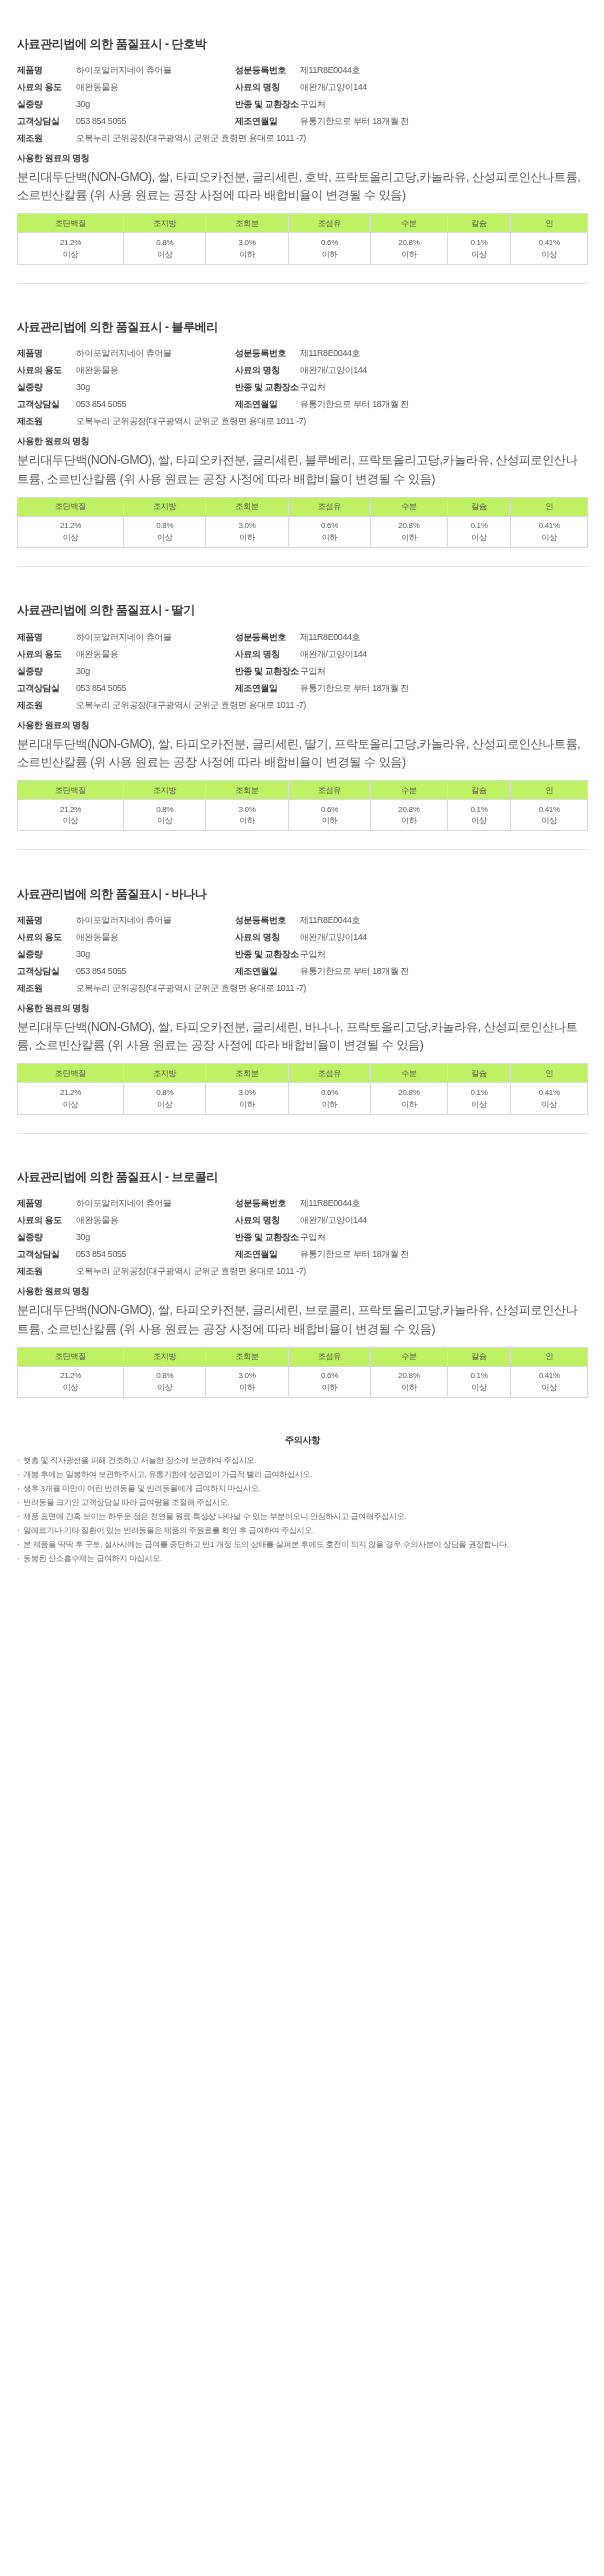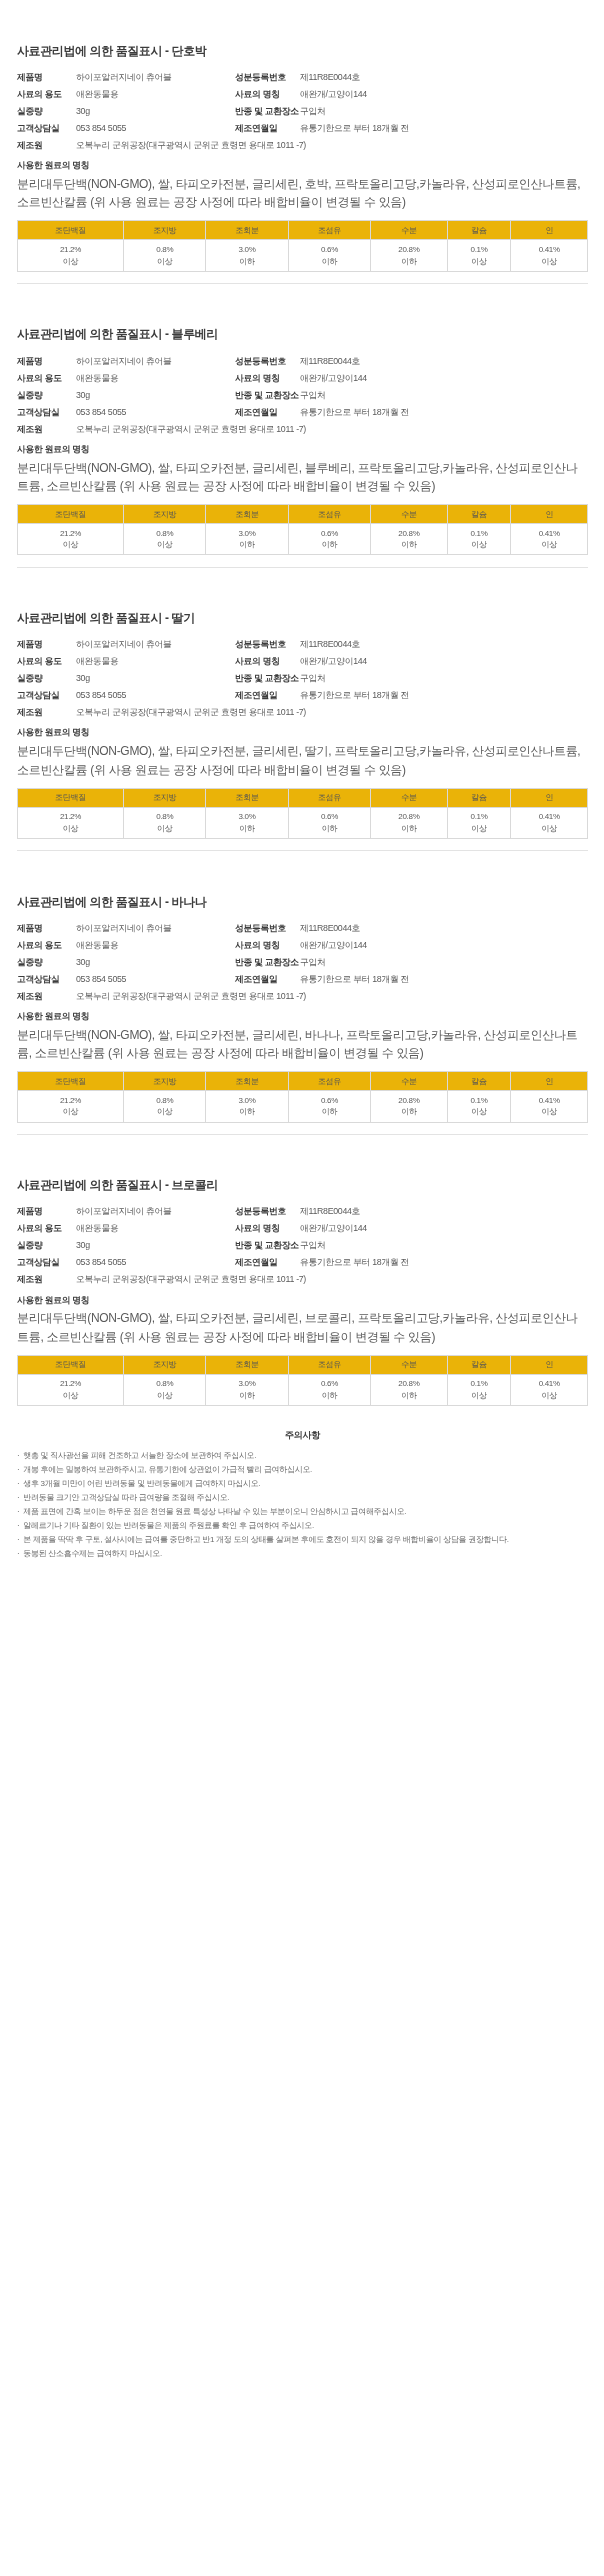--- a/index.html
+++ b/index.html
@@ -11,22 +11,22 @@
   body {
     width: 605px;
     min-height: 2576px;
     color: #4a4a4a;
   }
   .page {
     width: 605px;
     padding: 0;
   }
   .label-block {
-    padding: 30px 17px 0 17px;
-    margin-bottom: 5px;
+    padding: 23px 17px 0 17px;
+    margin-bottom: 18px;
   }
   .label-title {
     font-size: 12px;
     font-weight: bold;
     color: #3c3c3c;
     letter-spacing: -0.4px;
     margin: 12.7px 0 9.8px 0;
   }
   .spec-table {
     width: 100%;
@@ -79,21 +79,21 @@
     letter-spacing: -0.3px;
     margin-bottom: 8.4px;
   }
   .nutri {
     width: 100%;
     border-collapse: collapse;
     margin-top: 4.2px;
     margin-bottom: 2.8px;
   }
   .nutri th {
-    background: #eab308;
+    background: #bef264;
     border: 0.7px solid #d9d9d9;
     font-size: 8px;
     font-weight: normal;
     color: #555;
     padding: 3.5px 1.4px;
     text-align: center;
     letter-spacing: -0.3px;
   }
   .nutri td {
     border: 0.7px solid #d9d9d9;
@@ -458,19 +458,19 @@
 
   <div class="notice">
     <div class="notice-title">주의사항</div>
     <ul class="notice-list" id="notice-list">
         <li>햇총 및 직사광선을 피해 건조하고 서늘한 장소에 보관하여 주십시오.</li>
         <li>개봉 후에는 밀봉하여 보관하주시고, 유통기한에 상관없이 가급적 빨리 급여하십시오.</li>
         <li>생후 3개월 미만이 어린 반려동물 및 반려동물에게 급여하지 마십시오.</li>
         <li>반려동물 크기안 고객상담실 따라 급여량을 조절해 주십시오.</li>
         <li>제품 표면에 간혹 보이는 하두운 점은 천연물 원료 특성상 나타날 수 있는 부분이오니 안심하시고 급여해주십시오.</li>
         <li>알레르기나 기타 질환이 있는 반려동물은 제품의 주원료를 확인 후 급여하여 주십시오.</li>
-        <li>본 제품을 딱딱 후 구토, 설사시에는 급여를 중단하고 반1 개정 도의 상태를 살펴본 후에도 호전이 되지 않을 경우 배합비율이 상담을 권장합니다.</li>
+        <li>본 제품을 딱딱 후 구토, 설사시에는 급여를 중단하고 반1 개정 도의 상태를 살펴본 후에도 호전이 되지 않을 경우 수의사분이 상담을 권장합니다.</li>
         <li>동봉된 산소흡수제는 급여하지 마십시오.</li>
       </ul>
   </div>
 
 </div>
 
 
 </body></html>

